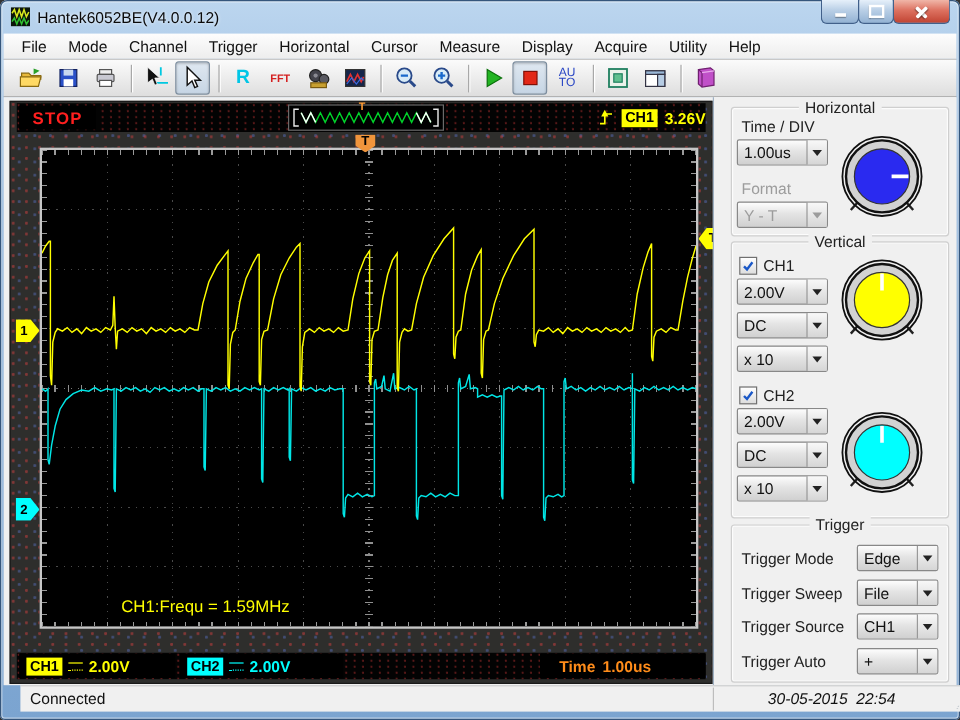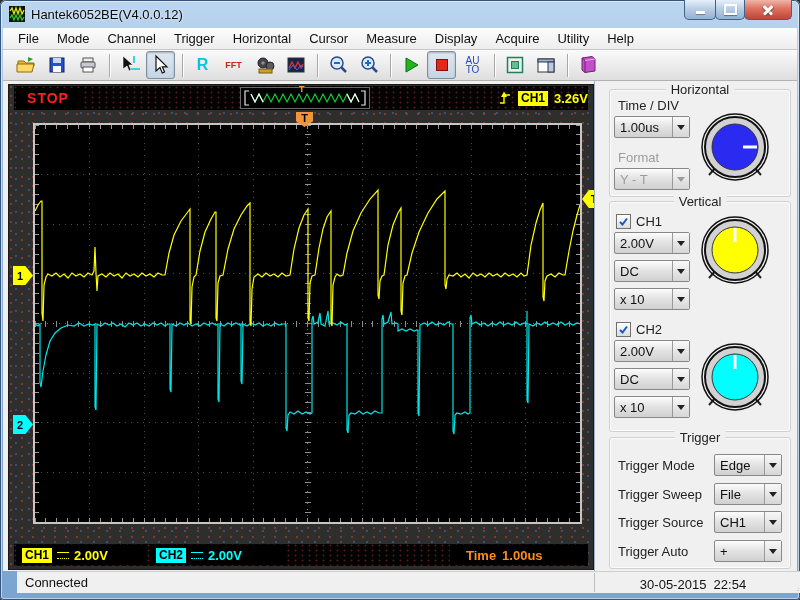--- a/index.html
+++ b/index.html
@@ -81,21 +81,21 @@
   .select .arr::after{content:'';border:4px solid transparent;border-top:5px solid #222;margin-top:5px;}
   .select.disabled{color:#9c9c9c;}
   .select.disabled .arr::after{border-top-color:#9c9c9c;}
   .cbrow{position:absolute;display:flex;align-items:center;gap:5px;font-size:13px;color:#222;}
   .cb{width:13px;height:13px;background:linear-gradient(#fff,#ddd);border:1px solid #707070;display:flex;align-items:center;justify-content:center;}
   .knob{position:absolute;width:76px;height:76px;}
   .trow-sel{left:104px;width:68px;}
   
   .statusbar{left:3px;top:571px;width:794px;height:21px;background:#f0f0f0;border-top:1px solid #cfcfcf;margin-left:14px;}
   .sb-left{left:8px;top:3px;font-size:13px;color:#111;}
-  .sb-cell{left:577px;top:1px;width:196px;height:19px;border-left:1px solid #bdbdbd;display:flex;align-items:flex-end;justify-content:center;}
+  .sb-cell{left:577px;top:1px;width:196px;height:19px;border-left:1px solid #bdbdbd;display:flex;align-items:center;justify-content:center;font-style:italic;}
   .sb-date{font-size:13px;color:#111;white-space:pre;}
   .grip{right:2px;bottom:2px;width:13px;height:13px;background-image:radial-gradient(circle at 1.8px 1.8px,#98a4b0 1.2px,transparent 1.6px);background-size:4px 4px;clip-path:polygon(100% 0,100% 100%,0 100%);}
 </style>
 </head>
 <body>
 
 <div id="app">
 
   <div class="abs titlebar">
     <svg class="abs title-icon" viewBox="0 0 16 16">
@@ -559,20 +559,21 @@
         <line x1="541" y1="377.15000000000026" x2="545" y2="377.15000000000026" stroke="#9a9a9a" shape-rendering="crispEdges"></line>
         <line x1="269.5" y1="387.0750000000003" x2="275.5" y2="387.0750000000003" stroke="#8f8f8f" shape-rendering="crispEdges"></line>
         <line x1="0" y1="387.0750000000003" x2="4" y2="387.0750000000003" stroke="#9a9a9a" shape-rendering="crispEdges"></line>
         <line x1="541" y1="387.0750000000003" x2="545" y2="387.0750000000003" stroke="#9a9a9a" shape-rendering="crispEdges"></line>
         <line x1="269.5" y1="397.0000000000003" x2="275.5" y2="397.0000000000003" stroke="#8f8f8f" shape-rendering="crispEdges"></line>
         <line x1="0" y1="397.0000000000003" x2="4" y2="397.0000000000003" stroke="#9a9a9a" shape-rendering="crispEdges"></line>
         <line x1="541" y1="397.0000000000003" x2="545" y2="397.0000000000003" stroke="#9a9a9a" shape-rendering="crispEdges"></line>
         <polyline points="0,199 3,201 5,199 5,258 6,262 8,246 11,230 15,216 20,208 26,203 33,200 39,201 44,198 49,201 54,199 58,200 60,199 60,282 61,285 62,199 66,201 70,198 74,200 78,198 82,201 86,199 90,202 94,198 98,200 102,198 106,201 110,199 114,201 118,198 122,200 126,198 130,201 133,199 135,199 135,264 136,267 137,199 141,201 145,198 149,200 153,198 157,201 161,199 165,201 169,198 173,200 177,198 181,200 183,199 183,274 184,277 185,199 189,201 193,198 197,200 201,198 205,200 206,199 206,256 207,259 208,199 212,201 216,198 220,200 224,198 228,201 232,199 236,201 240,198 244,200 248,199 251,199 251,303 252,306 253,290 255,287 259,289 263,286 267,289 271,287 275,289 277,288 277,194 278,191 279,199 283,197 285,188 286,199 290,201 293,186 294,199 298,198 302,200 306,197 310,200 312,199 312,305 313,308 314,290 316,288 320,289 324,286 328,289 332,287 336,289 340,286 344,288 347,288 347,194 348,190 349,199 353,197 356,187 357,199 361,198 363,199 363,206 367,204 371,206 375,204 379,206 382,205 383,205 383,288 384,291 385,200 389,198 393,200 397,197 401,200 405,198 409,200 413,197 416,199 418,199 418,306 419,309 420,290 422,288 426,289 430,287 433,289 435,288 435,193 436,190 437,199 441,197 445,200 449,198 453,201 457,198 461,200 465,197 469,200 473,198 477,200 481,197 485,200 489,198 492,199 492,186 492,275 493,278 494,199 498,201 502,198 506,200 510,197 514,200 518,198 522,200 526,197 530,200 534,198 538,200 542,198 545,199" fill="none" stroke="#00e6e6" stroke-width="1.2"></polyline>
         <polyline points="0,86 3,80 6,76 7,76 7,188 8,196 9,160 11,152 13,149 17,151 21,148 25,152 29,149 33,153 37,148 41,151 45,149 49,152 53,148 57,150 59,146 60,122 61,148 62,166 63,151 67,149 71,152 75,148 79,151 83,149 87,153 91,148 95,151 99,149 103,152 107,148 111,151 115,149 119,152 123,148 127,150 130,150 134,128 139,110 146,96 152,88 155,84 155,196 156,199 157,162 159,152 161,150 165,126 170,107 176,94 180,87 181,87 181,193 182,196 183,158 185,151 188,150 193,124 199,104 206,90 212,81 215,78 215,197 216,201 217,164 219,152 223,149 227,152 231,148 235,151 239,149 243,152 247,148 251,151 255,150 259,124 264,103 269,90 273,84 273,193 274,196 275,158 277,151 280,150 284,123 288,104 292,92 296,86 296,198 297,201 298,160 300,152 302,149 305,151 308,150 312,128 318,106 326,88 335,74 343,65 343,170 344,174 345,156 347,151 349,150 353,120 358,100 363,88 366,83 366,186 367,190 368,158 370,151 372,150 377,128 384,107 393,88 402,74 410,66 410,160 411,164 412,154 414,150 418,151 422,148 426,152 430,149 434,153 438,148 442,151 446,149 450,152 454,148 458,151 462,149 466,152 470,148 474,151 478,149 482,152 486,148 489,151 492,150 496,120 501,98 505,85 508,78 508,172 509,176 510,156 512,151 516,149 520,152 524,148 528,150 530,150 534,126 538,106 542,90 545,80" fill="none" stroke="#ffff00" stroke-width="1.2"></polyline>
       </svg>
+    <div class="abs freq">CH1:Frequ = 1.59MHz</div>
   </div>
 
   <div class="abs tag tag-down mk-ttime">
       <span>T</span>
     </div>
   <div class="abs tag tag-left mk-tlevel">
       <span>T</span>
     </div>
   <div class="abs tag tag-right mk-ch1">
       <span>1</span>

